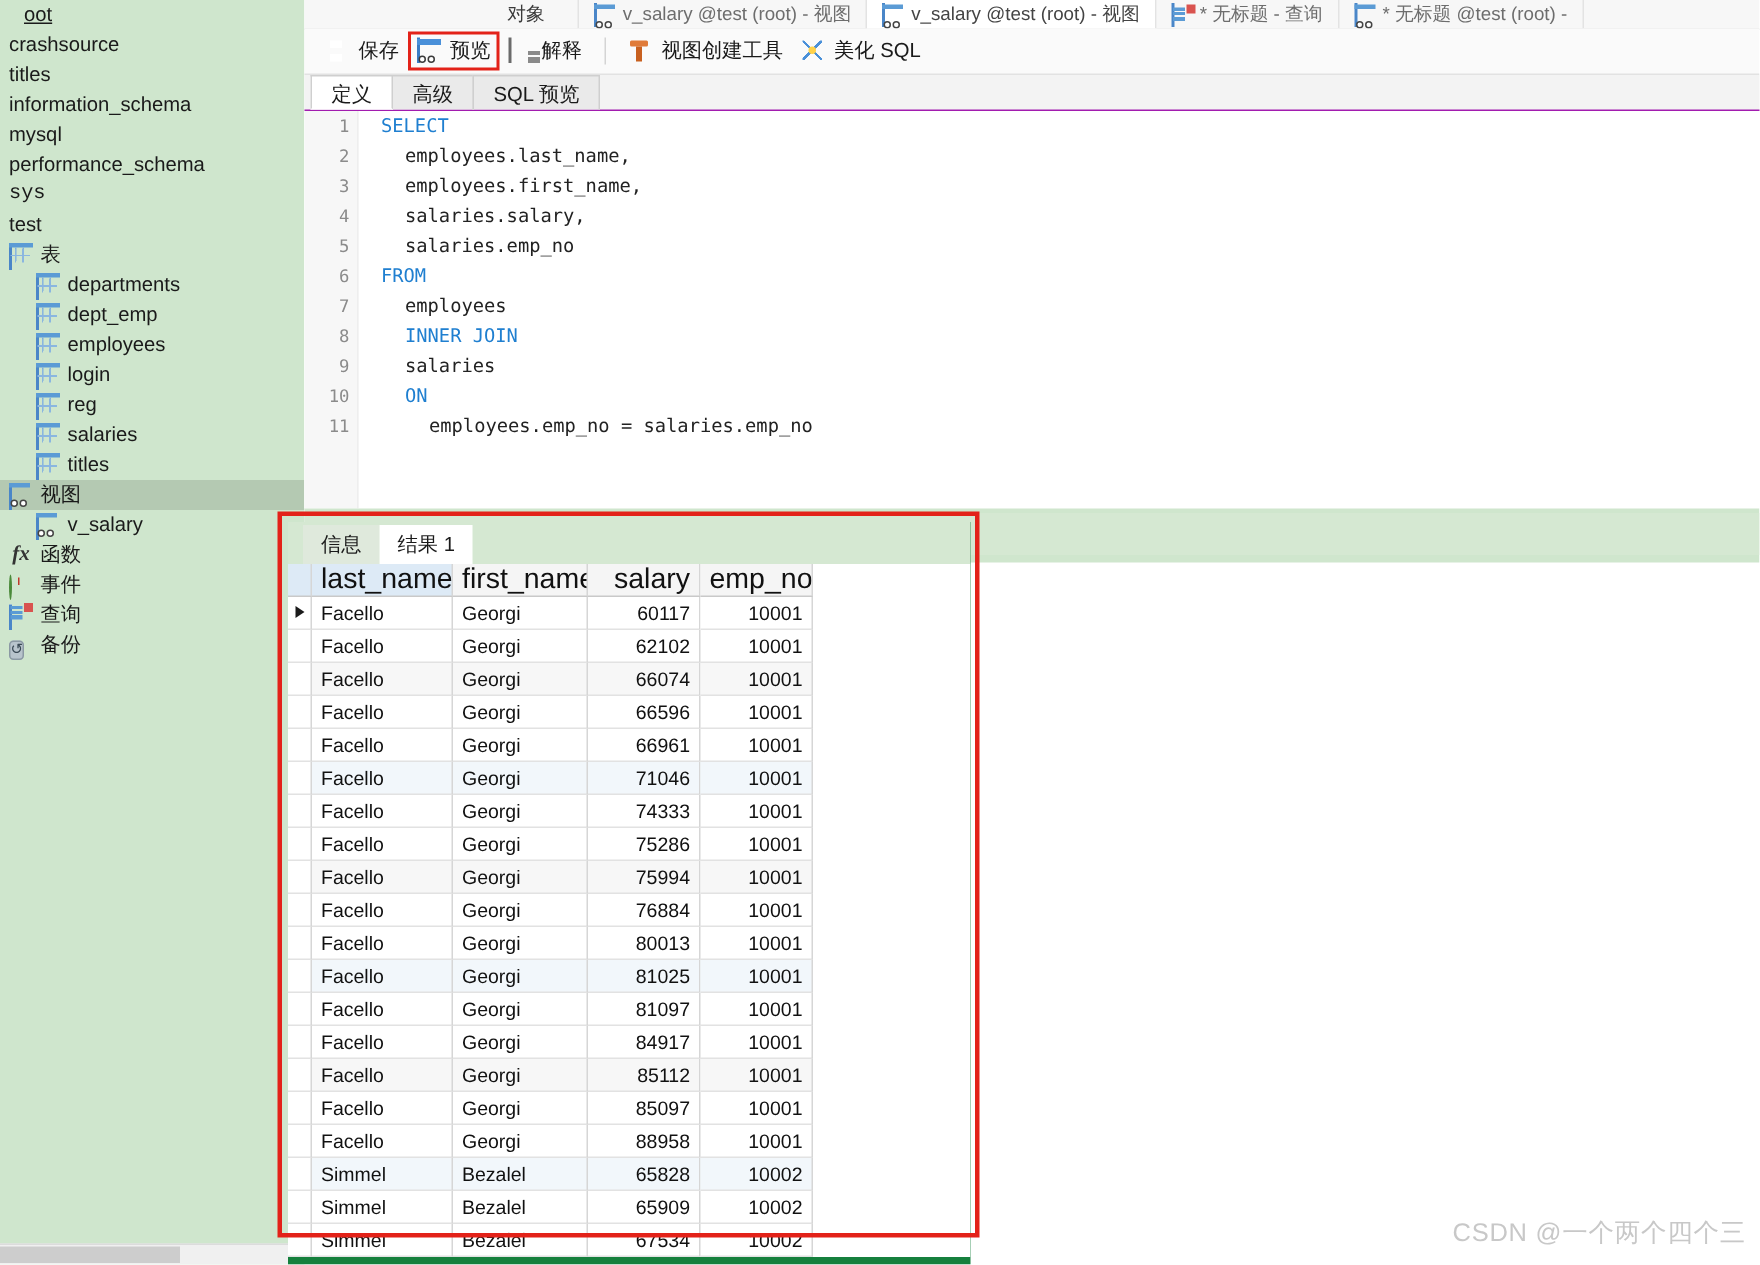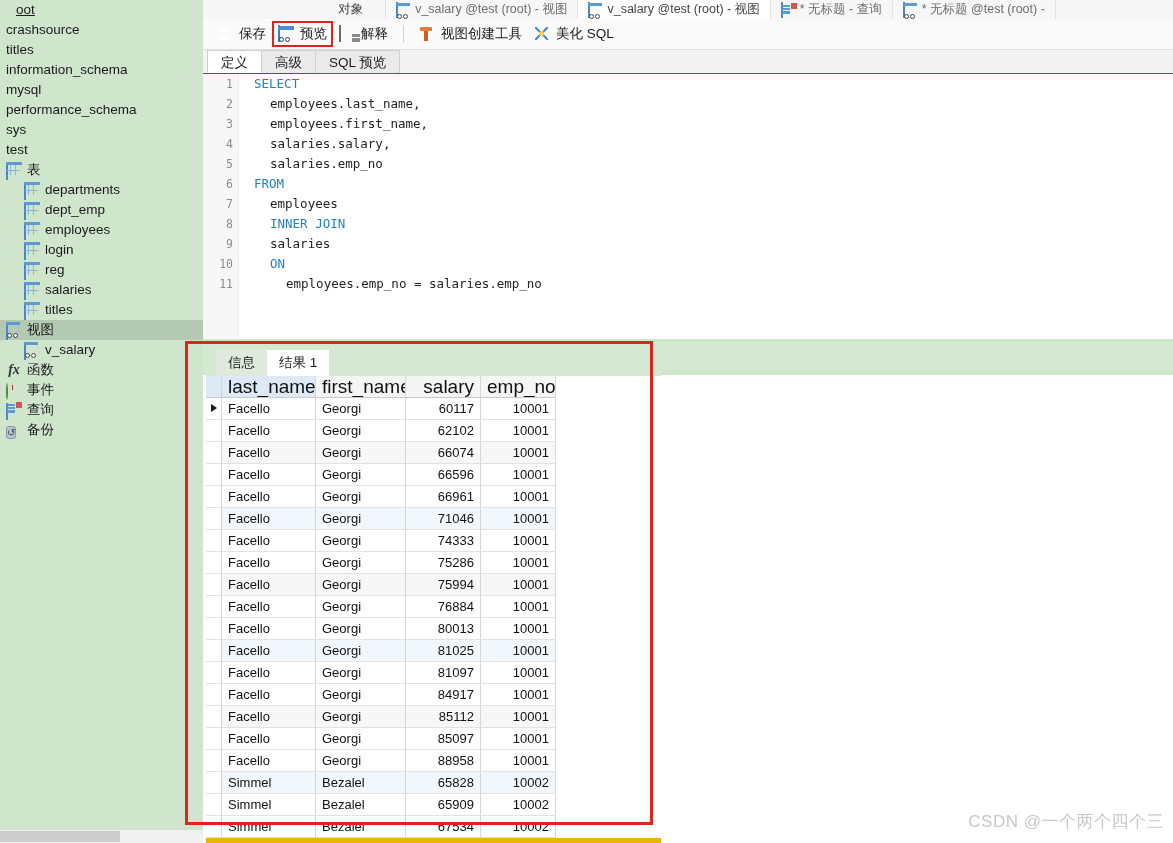--- a/index.html
+++ b/index.html
@@ -448,23 +448,22 @@
     box-sizing: border-box;
     pointer-events: none;
     z-index: 50;
   }
 
   
   #results {
     position: absolute;
     left: 192px; top: 348px;
     width: 455px; height: 495px;
-    background: #eab308;
+    background: #15803d;
     overflow: hidden;
-    margin-left: 14px;
   }
   #restabs {
     position: absolute;
     left: 0; top: 0;
     width: 455px; height: 28px;
     background: #d5e8d2;
     display: flex;
     align-items: flex-end;
     padding-left: 10px;
     box-sizing: border-box;
@@ -572,21 +571,21 @@
       </div>
       <div class="tree-item lvl0" style="padding-left: 6px;">
         <span>information_schema</span>
       </div>
       <div class="tree-item lvl0" style="padding-left: 6px;">
         <span>mysql</span>
       </div>
       <div class="tree-item lvl0" style="padding-left: 6px;">
         <span>performance_schema</span>
       </div>
-      <div class="tree-item lvl0" style="padding-left: 6px;">
+      <div class="tree-item lvl0" style="padding-left: 6px; font-family: Liberation Mono, monospace;">
         <span>sys</span>
       </div>
       <div class="tree-item lvl0" style="padding-left: 6px;">
         <span>test</span>
       </div>
       <div class="tree-item lvl1">
         <span class="tico"><span class="ico-table"></span><span class="ico-tablegrid"></span></span>
         <span class="tree-label">表</span>
       </div>
       <div class="tree-item lvl2">

